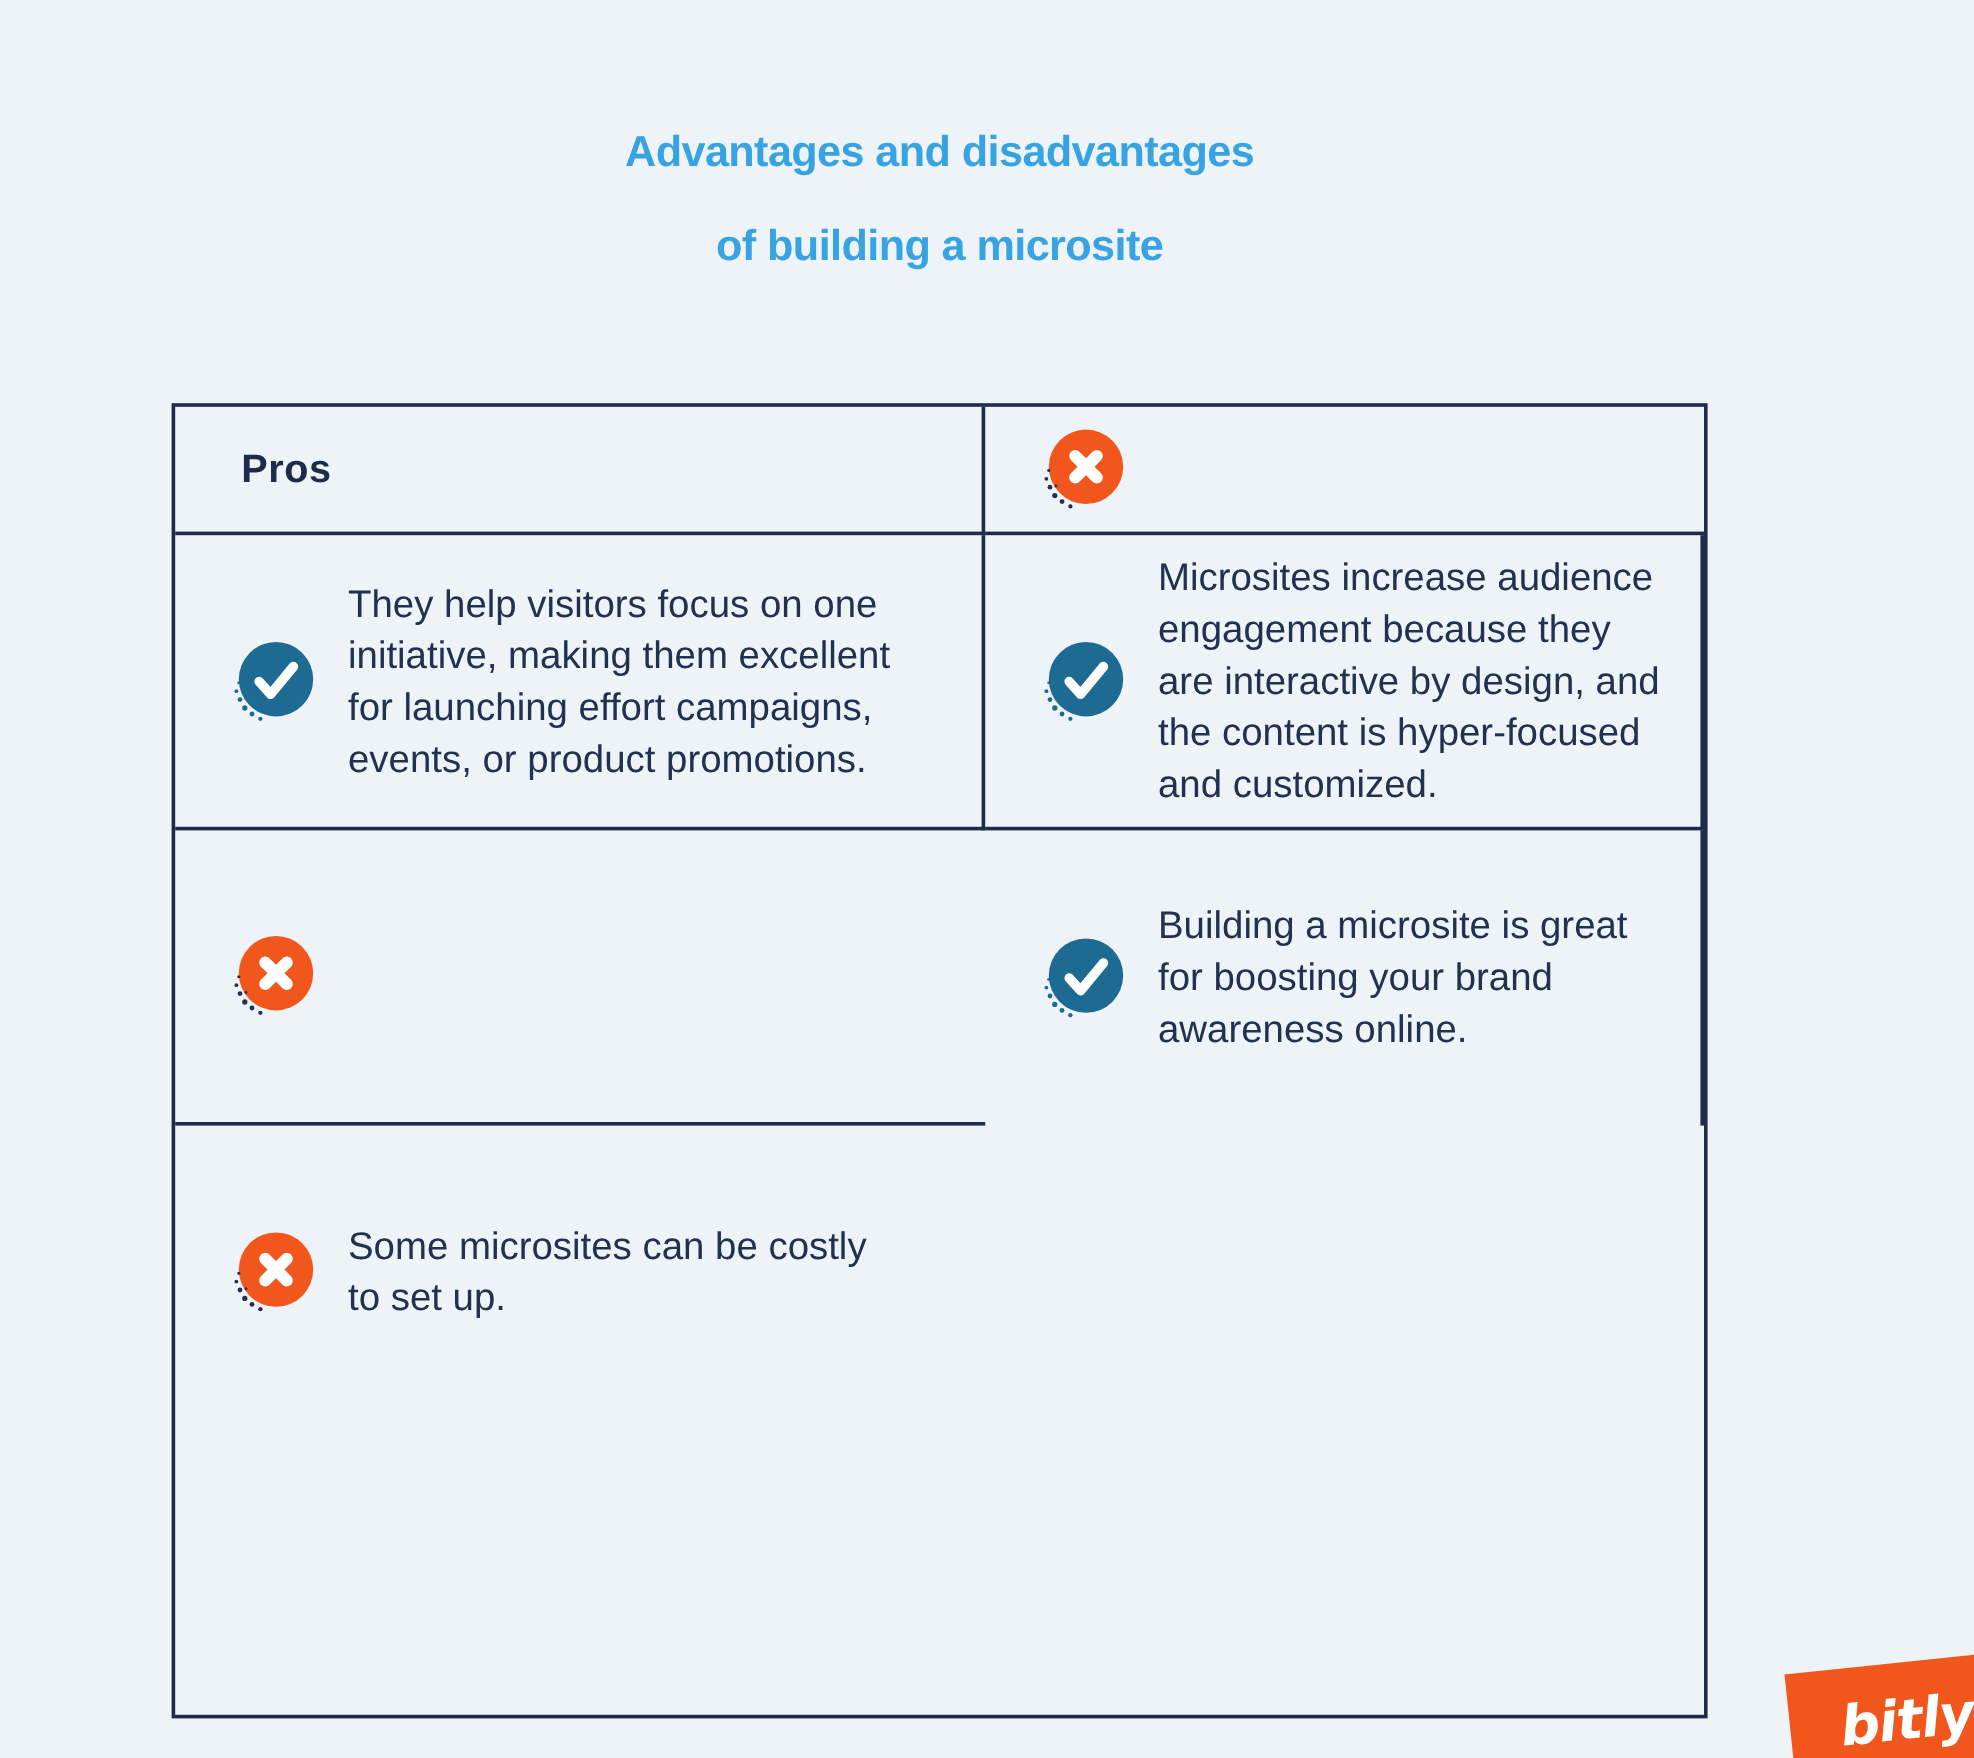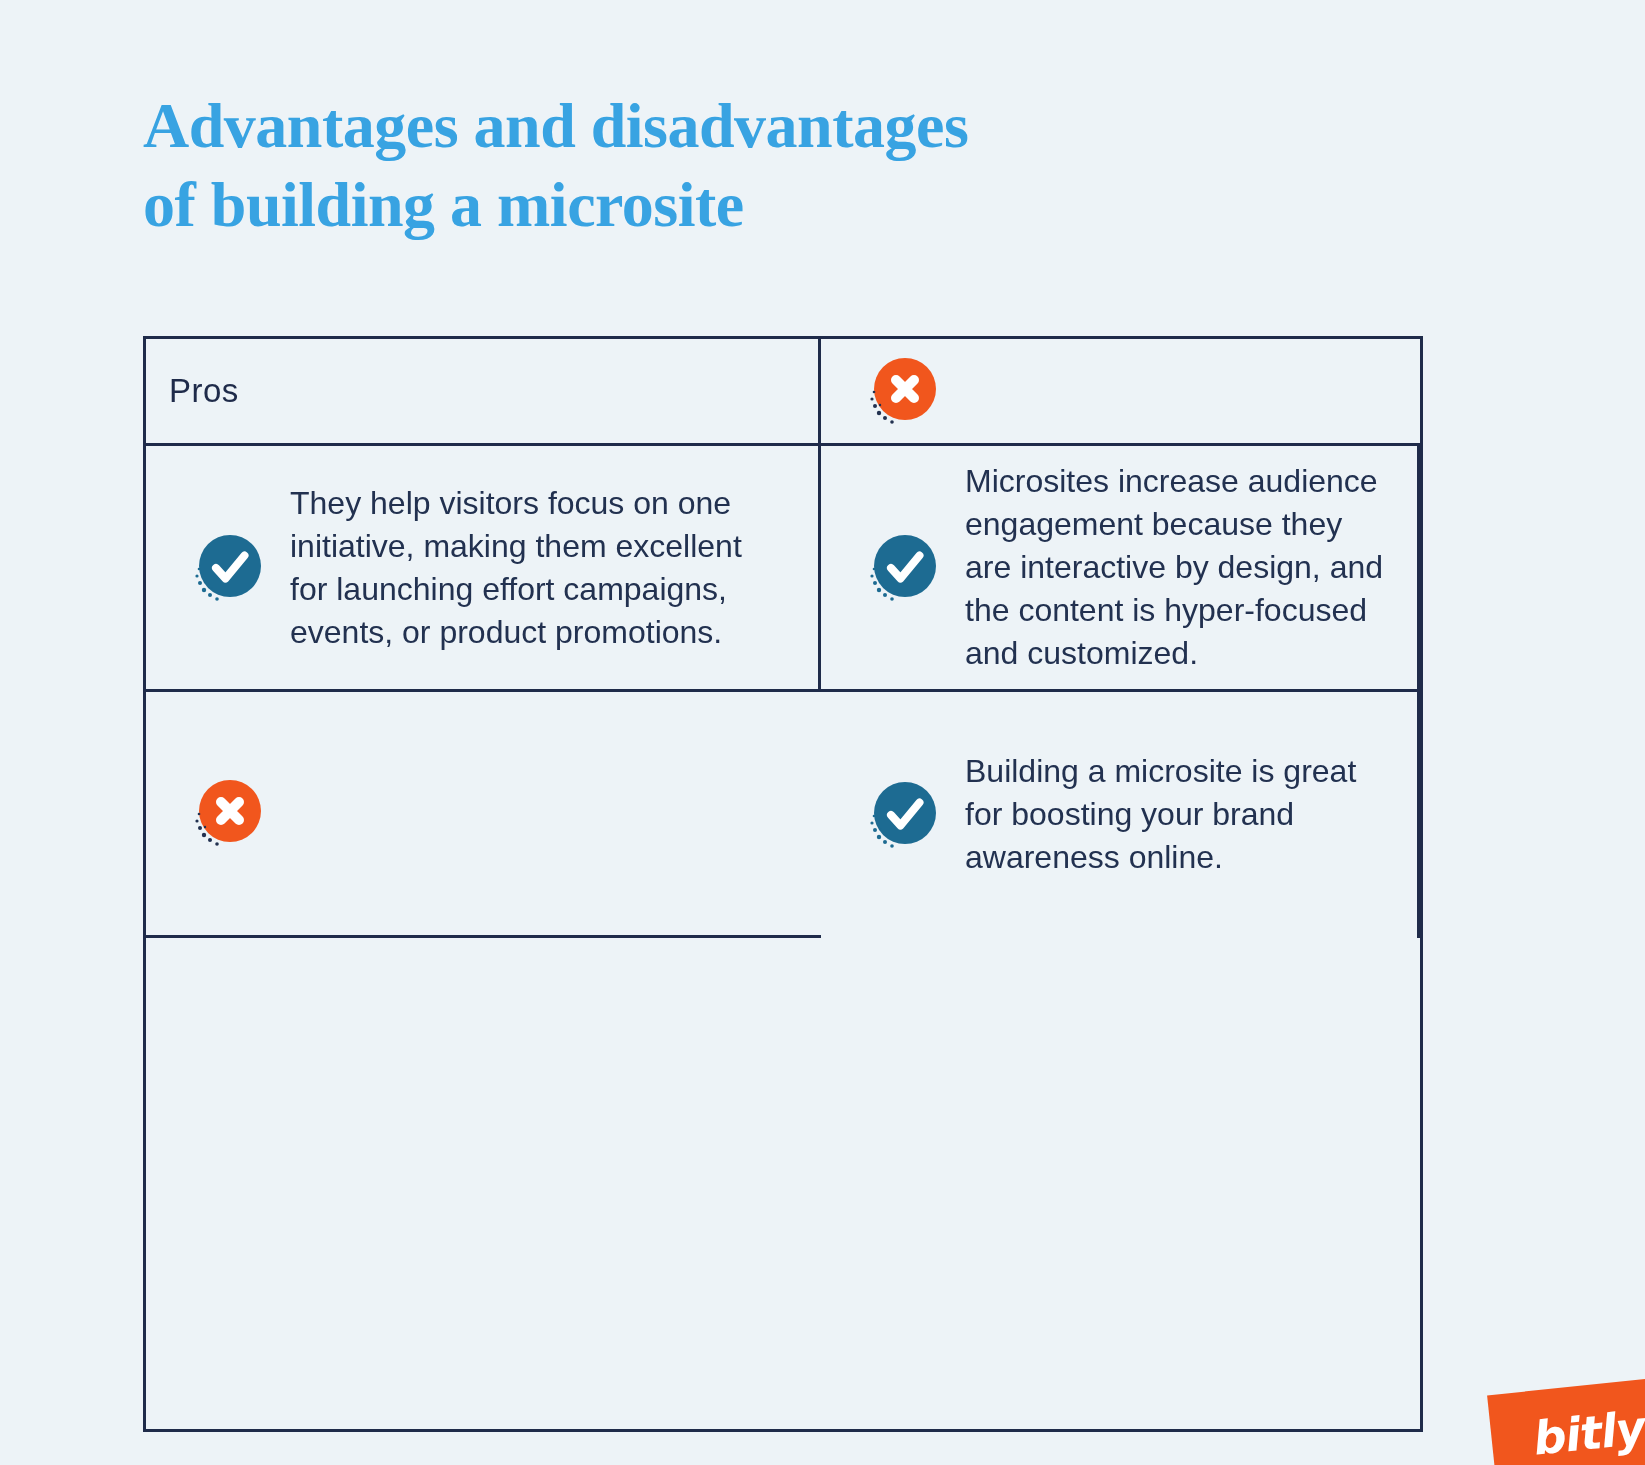--- a/index.html
+++ b/index.html
@@ -6,46 +6,45 @@
   .page {
     position:relative;
     width:1645px; height:1465px;
     background:#edf3f7;
     overflow:hidden;
     font-family:"Liberation Sans","DejaVu Sans",sans-serif;
   }
   
   .title {
     position:absolute; left:143px; top:86px; width:1280px;
-    text-align:left;
+    text-align:center;
     color:#38a3e2;
-    font-size:64px; font-weight:bold; letter-spacing:-0.5px;
+    font-size:36px; font-weight:bold; letter-spacing:-0.5px;
     line-height:79px;
-    font-family:Liberation Serif, serif;
   }
   
   .procon-table {
     position:absolute; left:143px; top:336px;
     width:1280px; height:1096px;
     box-sizing:border-box;
     border:3px solid #1f2b4a;
     display:grid;
     grid-template-columns:675px 1fr;
     grid-template-rows:107px repeat(4, 1fr);
   }
   .cell {
     box-sizing:border-box;
     border-bottom:3px solid #1f2b4a;
   }
   .col-pros { border-right:3px solid #1f2b4a; }
   .row-last { border-bottom:none; }
   .hcell {
     display:flex; align-items:center;
-    padding-left:23px;
-    font-size:33px; font-weight:normal; color:#1f2b4a;
+    padding-left:55px;
+    font-size:33px; font-weight:bold; color:#1f2b4a;
     letter-spacing:0.5px;
   }
   .bcell {
     display:flex; align-items:center;
     padding:14px 20px 14px 46px;
     gap:26px;
   }
   .icon { flex:0 0 72px; width:72px; height:72px; }
   .cell-text {
     font-size:32px; line-height:43px; color:#223150;
@@ -143,20 +142,27 @@
     </div>
 
     <div class="cell bcell col-pros row-last">
       <svg class="icon" viewBox="0 0 72 72">
           <use href="#check-shape"></use>
         </svg>
       <div class="cell-text">Building a microsite is great
 for boosting your brand
 awareness online.</div>
     </div>
+    <div class="cell bcell row-last">
+      <svg class="icon" viewBox="0 0 72 72">
+          <use href="#cross-shape"></use>
+        </svg>
+      <div class="cell-text">Some microsites can be costly
+to set up.</div>
+    </div>
 
   </div>
 
   <div class="bitly-badge">
     <span class="bitly-text">bitly</span>
   </div>
 
 </div>
 
 </body></html>

